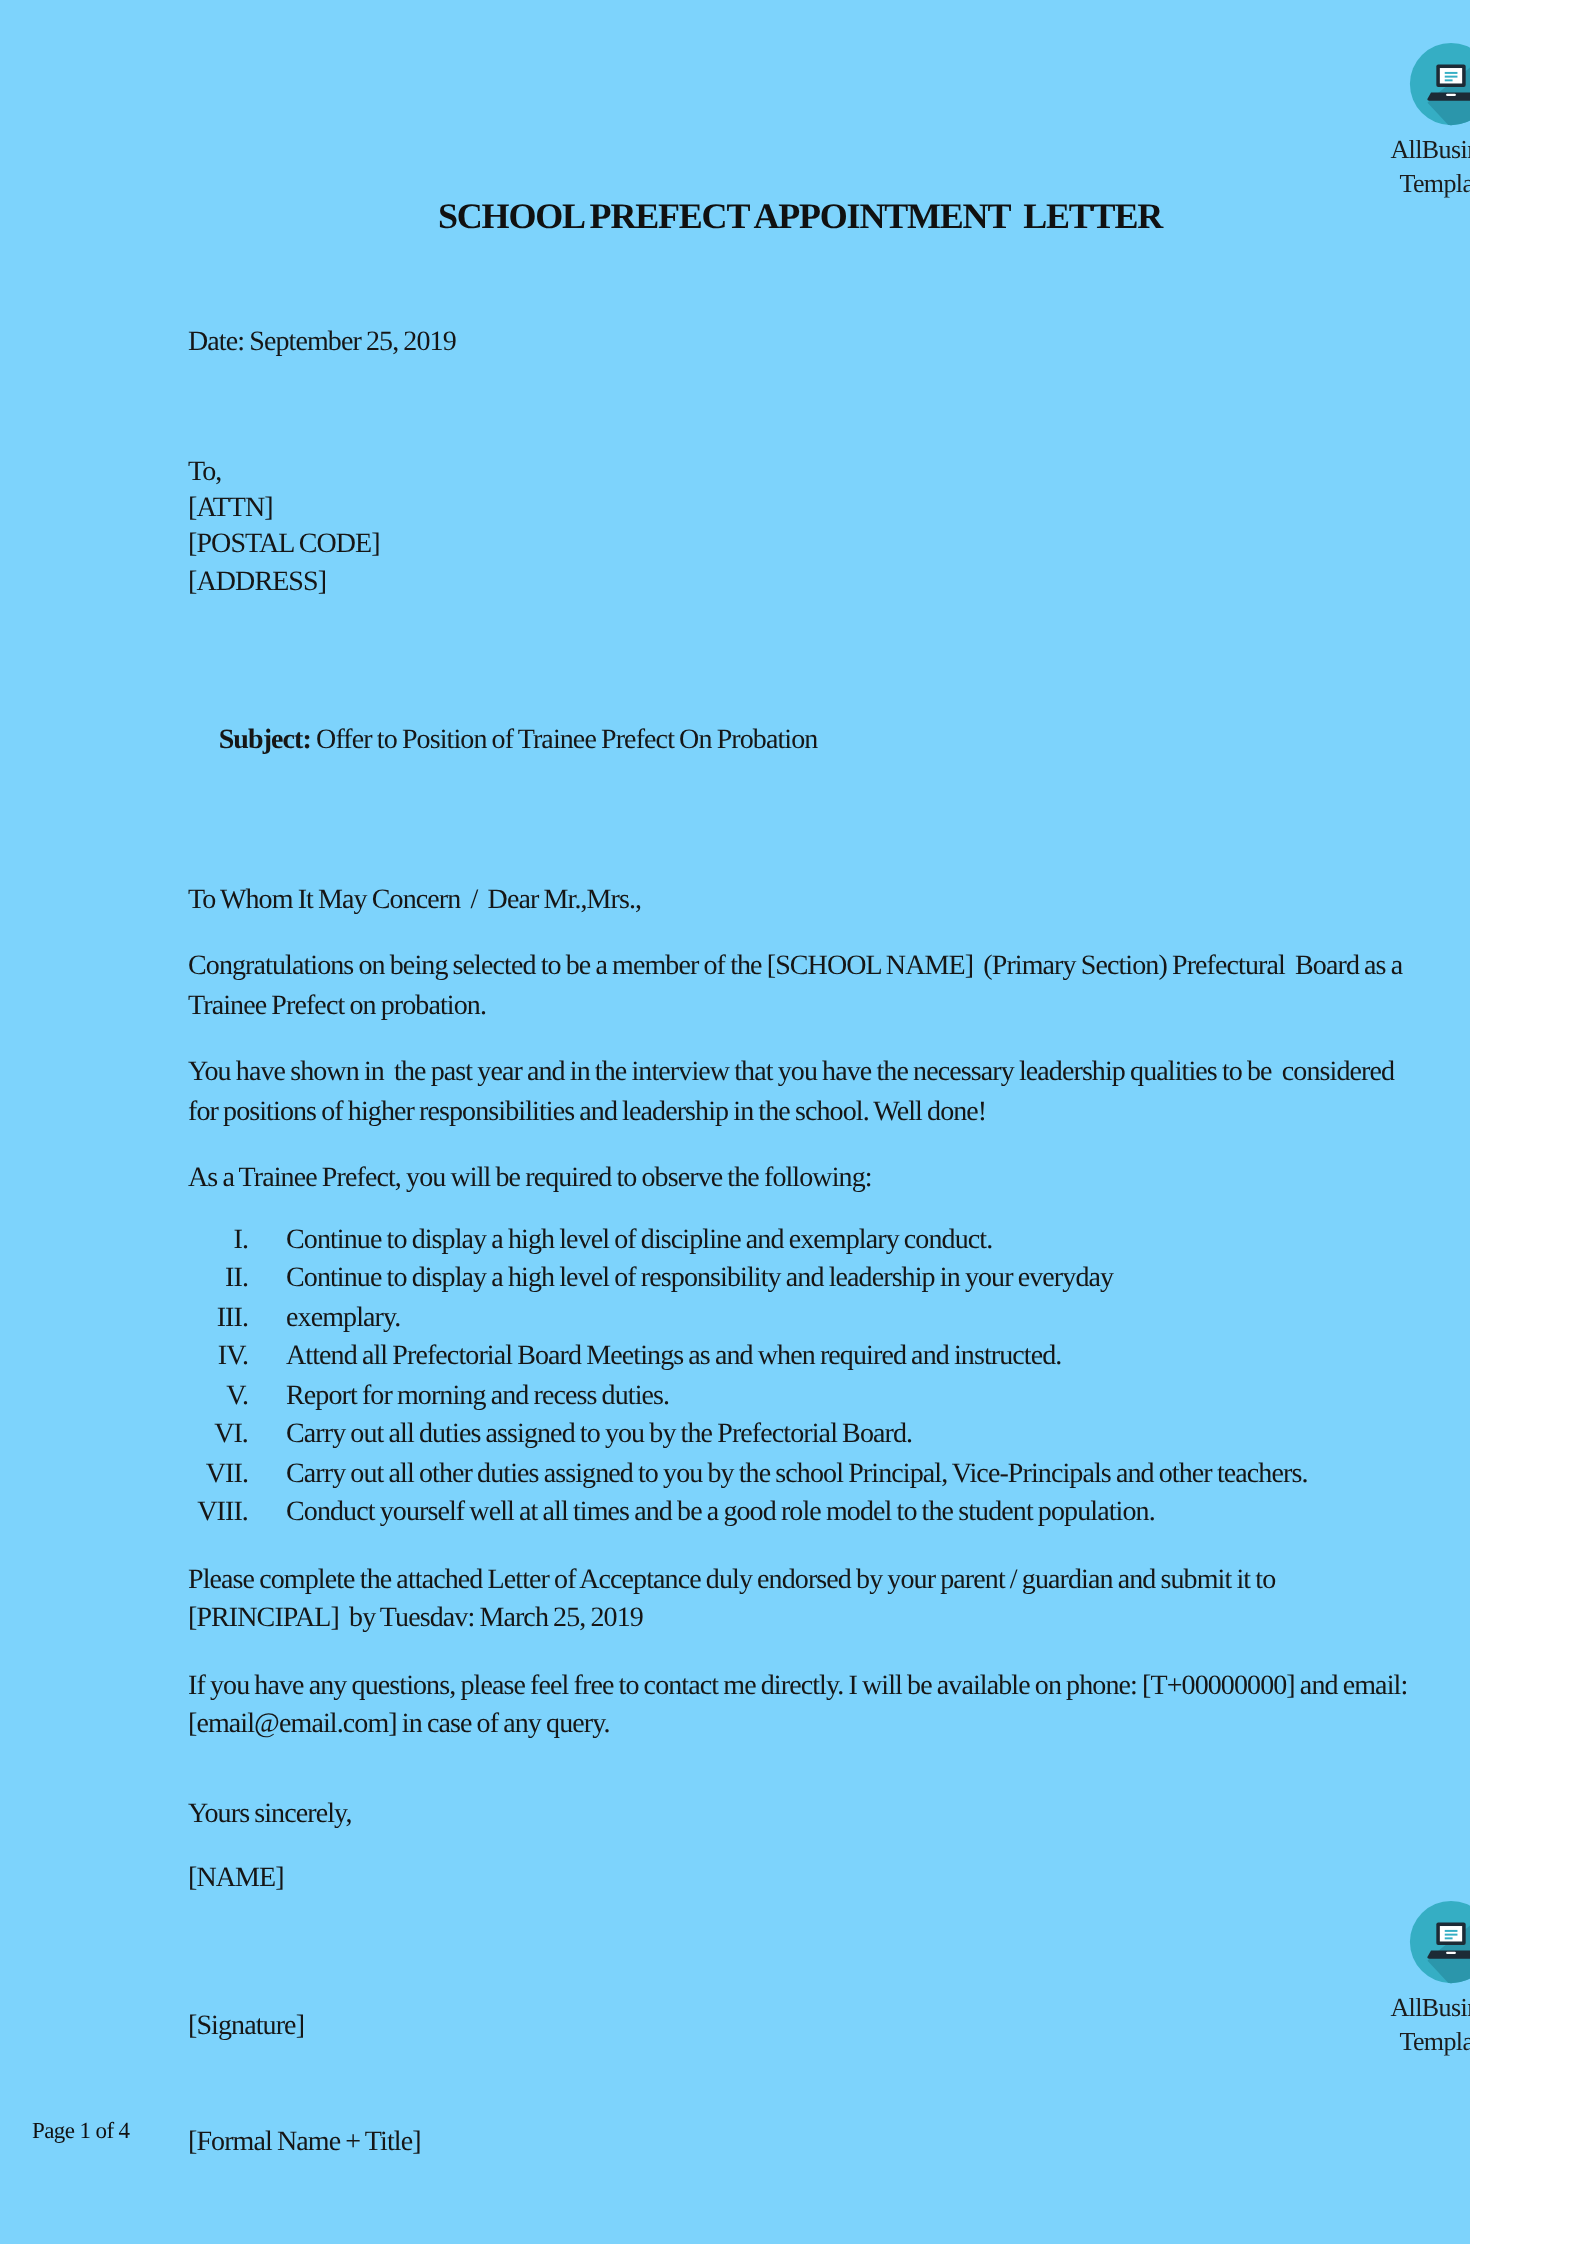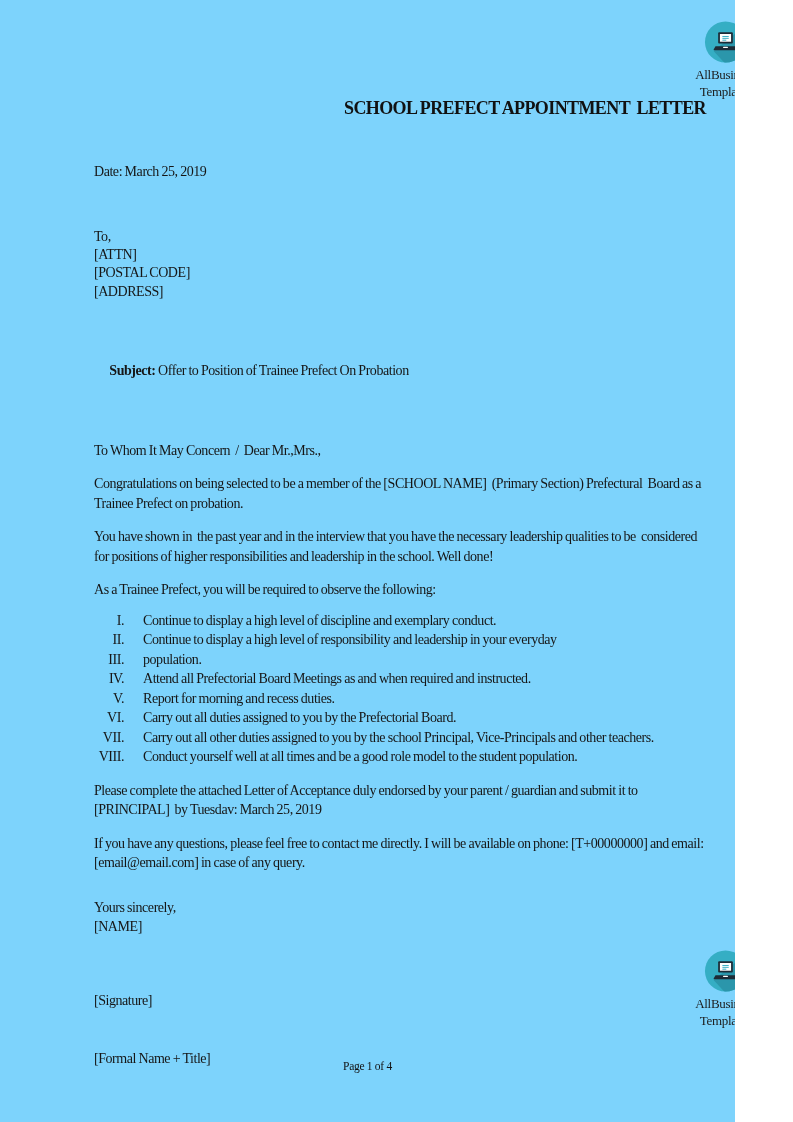--- a/index.html
+++ b/index.html
@@ -18,63 +18,63 @@
     left: 94px;
     top: 0;
     width: 612px;
     font-size: 14px;
     line-height: 19.5px;
     letter-spacing: -0.45px;
     word-spacing: -0.5px;
   }
   .title {
     margin: 97px 0 0 0;
-    text-align: right;
+    text-align: center;
     font-size: 18px;
     line-height: 22px;
     font-weight: bold;
     letter-spacing: -0.6px;
     color: #111111;
     white-space: pre-wrap;
   }
   .date-line { margin-top: 43px; white-space: pre-wrap; }
   .recipient { margin-top: 46px; line-height: 18.4px; }
   .subject-line { margin-top: 40px; white-space: pre-wrap; }
   .subject-label { font-weight: bold; }
   .salutation { margin-top: 41px; white-space: pre-wrap; }
   .para { margin-top: 14px; white-space: pre-wrap; }
   .duties { margin-top: 11px; }
   .li-row { display: grid; grid-template-columns: 30px 1fr; column-gap: 19px; }
   .li-num { text-align: right; }
   .li-text { white-space: pre-wrap; }
   .closing { margin-top: 25px; white-space: pre-wrap; }
-  .sender-name { white-space: pre-wrap; }
+  .sender-name { margin-top: 13px; white-space: pre-wrap; }
   .sig-block { margin-top: 15px; white-space: pre-wrap; }
   .logo {
     position: absolute;
     width: 88px;
     left: 681px;
     text-align: center;
   }
   .logo-top { top: 21px; }
   .logo-bottom { top: 950px; }
   .logo svg { width: 45px; height: 45px; display: block; margin: 0 auto; }
   .logo-text {
     margin-top: 2px;
     font-size: 13px;
     line-height: 14.5px;
     letter-spacing: -0.3px;
     color: #1c1c1c;
   }
   .page-num {
     position: absolute;
     top: 1060px;
-    left: 0;
+    left: 16px;
     width: 100%;
-    text-align: center;
+    text-align: left;
     font-size: 11.5px;
     letter-spacing: -0.3px;
     color: #111111;
   }
 </style>
 </head>
 <body>
 
 <div class="page">
 
@@ -97,21 +97,21 @@
       <path d="M12.8 25.8 L33.2 25.8 L35 29 Q35.4 30 34.2 30 L11.8 30 Q10.6 30 11 29 Z" fill="#1d2b36"></path>
       <rect x="20.5" y="26.4" width="5" height="1.2" rx="0.6" fill="#ffffff"></rect>
     </svg>
     <div class="logo-text">AllBusiness</div>
     <div class="logo-text">Templates</div>
   </div>
 
   <div class="content">
     <h1 class="title">SCHOOL PREFECT APPOINTMENT  LETTER</h1>
 
-    <div class="date-line">Date: March 25, 2019</div>
+    <div class="date-line">Date: September 25, 2019</div>
 
     <div class="recipient">
       <div>To,</div>
       <div>[ATTN]</div>
       <div>[POSTAL CODE]</div>
       <div>[ADDRESS]</div>
     </div>
 
     <div class="subject-line">
       <span class="subject-label">Subject:</span><span> Offer to Position of Trainee Prefect On Probation</span>
@@ -127,21 +127,21 @@
       <div class="li-row">
         <span class="li-num">I.</span>
         <span class="li-text">Continue to display a high level of discipline and exemplary conduct.</span>
       </div>
       <div class="li-row">
         <span class="li-num">II.</span>
         <span class="li-text">Continue to display a high level of responsibility and leadership in your everyday</span>
       </div>
       <div class="li-row">
         <span class="li-num">III.</span>
-        <span class="li-text">population.</span>
+        <span class="li-text">exemplary.</span>
       </div>
       <div class="li-row">
         <span class="li-num">IV.</span>
         <span class="li-text">Attend all Prefectorial Board Meetings as and when required and instructed.</span>
       </div>
       <div class="li-row">
         <span class="li-num">V.</span>
         <span class="li-text">Report for morning and recess duties.</span>
       </div>
       <div class="li-row">

